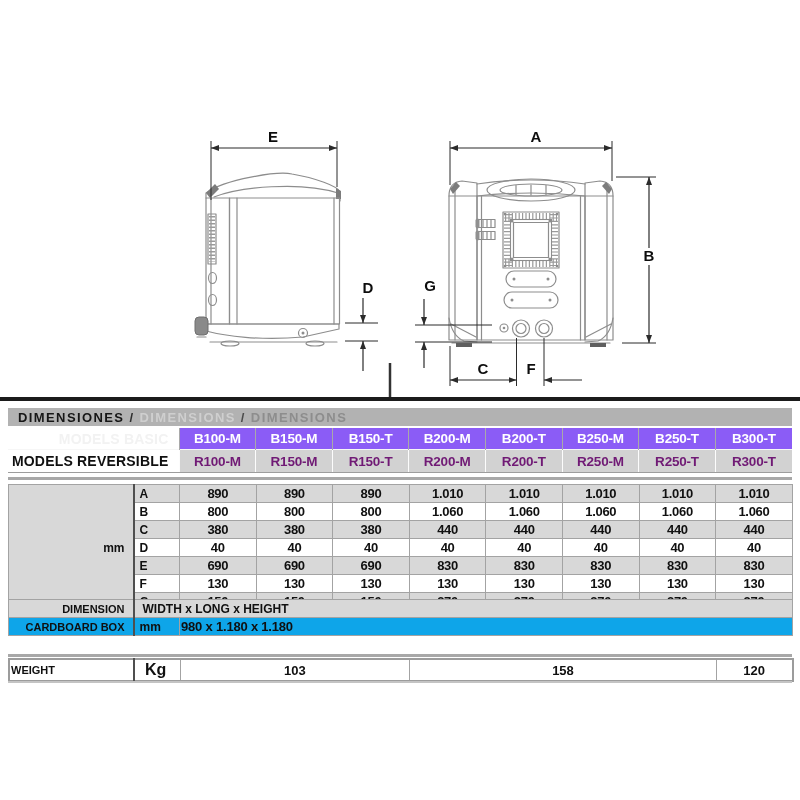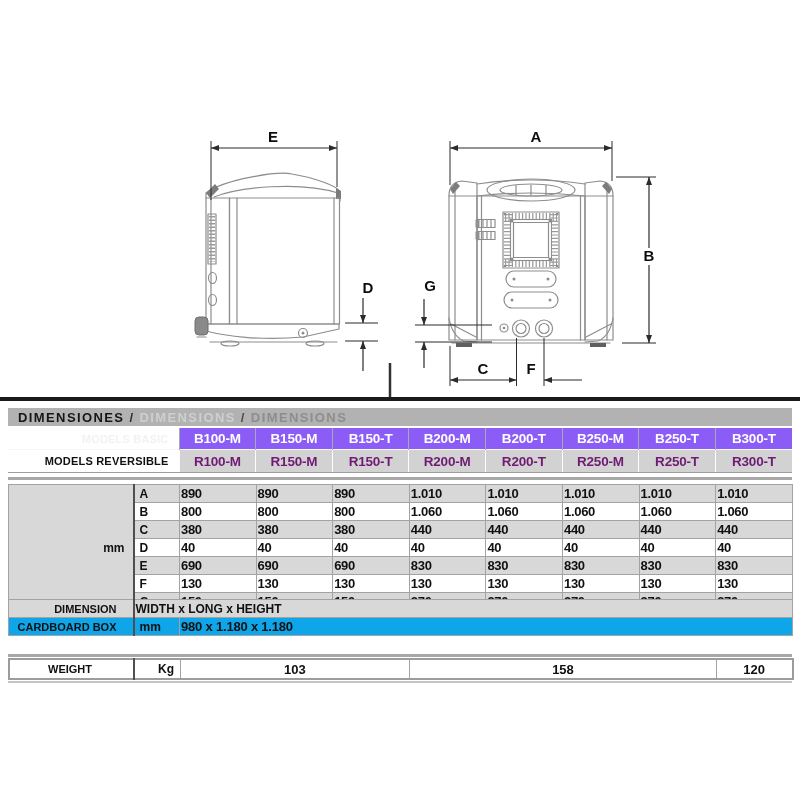--- a/index.html
+++ b/index.html
@@ -29,46 +29,46 @@
   table{border-collapse:collapse;table-layout:fixed;width:784px;}
   td{overflow:hidden;white-space:nowrap;}
   col.c-lbl{width:125px;} col.c-unit{width:46px;} col.c-m{width:76.6px;}
   
   #models-table{left:8px;top:428px;}
   #models-table td{text-align:center;font-weight:bold;font-size:13.5px;letter-spacing:-0.2px;}
   tr.row-basic td{background:#8b5cf6;color:#ffffff;height:19px;border-left:1px solid #a9a9a9;}
   tr.row-rev td{background:#d2d2d2;color:#701a75;height:20px;border-left:1px solid #fcfcfc;
                 border-top:1px solid #f6f6f6;border-bottom:1px solid #9d9d9d;}
   #models-table td.models-label{background:inherit;text-align:right;padding-right:10px;
-      font-size:11px;letter-spacing:0.2px;border-left:none;}
+      font-size:14px;letter-spacing:0.2px;border-left:none;}
   tr.row-basic td.models-label{background:#3c3c3c;color:#f2f2f2;}
   tr.row-rev td.models-label{background:#d2d2d2;color:#101010;}
   
   .strip{left:8px;width:784px;background:#a8a8a8;}
   
   #dims-table{left:8px;top:484px;border:1px solid #7f7f7f;}
   #dims-table td{border:1px solid #a3a3a3;height:14px;font-weight:bold;color:#101010;background:#ffffff;}
   #dims-table tr:nth-child(odd) td{background:#d8d8d8;}
   #dims-table td.mm-cell{background:#d8d8d8 !important;text-align:right;padding-right:8px;
       font-size:12px;border-right:2px solid #4f4f4f;}
   #dims-table td.letter-cell{font-size:12px;padding-left:5px;text-align:left;}
-  #dims-table td.val-cell{font-size:13px;letter-spacing:-0.3px;}
+  #dims-table td.val-cell{font-size:13px;text-align:center;letter-spacing:-0.3px;}
   
   #packaging-table{left:8px;top:599px;border:1px solid #8a8a8a;}
   #packaging-table td{border:1px solid #a3a3a3;height:15px;font-weight:bold;color:#101010;background:#0ea5e9;}
   #packaging-table tr.pk-gray td{background:#d8d8d8;}
-  #packaging-table td.pk-label{text-align:right;padding-right:16px;font-size:11px;border-right:2px solid #4f4f4f;}
+  #packaging-table td.pk-label{text-align:right;padding-right:8px;font-size:11px;border-right:2px solid #4f4f4f;}
   #packaging-table td.pk-unit{font-size:12px;text-align:left;padding-left:5px;}
-  #packaging-table td.pk-head{font-size:12px;text-align:left;padding-left:1px;}
+  #packaging-table td.pk-head{font-size:12px;text-align:left;padding-left:8px;}
   #packaging-table td.pk-val{font-size:13px;letter-spacing:-0.2px;}
   
   #weight-table{left:8px;top:658px;border:2px solid #9c9c9c;}
   #weight-table td{border:1px solid #a3a3a3;height:16px;font-weight:bold;color:#101010;background:#ffffff;}
-  #weight-table td.wt-label{text-align:center;padding-right:4px;font-size:11px;border-right:2px solid #4f4f4f;}
-  #weight-table td.wt-unit{font-size:12px;text-align:left;padding-left:23px;}
+  #weight-table td.wt-label{text-align:left;padding-right:4px;font-size:11px;border-right:2px solid #4f4f4f;}
+  #weight-table td.wt-unit{font-size:16px;text-align:left;padding-left:10px;}
   #weight-table td.wt-val{font-size:13px;text-align:center;}
 </style>
 </head>
 <body>
 
 <svg id="diagram-svg" class="abs" width="800" height="397" viewBox="0 0 800 397">
   <defs>
     <marker id="mend" markerWidth="9" markerHeight="7" refX="8" refY="3" orient="auto" markerUnits="userSpaceOnUse">
       <path d="M0,0 L8,3 L0,6 Z" fill="#2b2b2b"></path>
     </marker>

